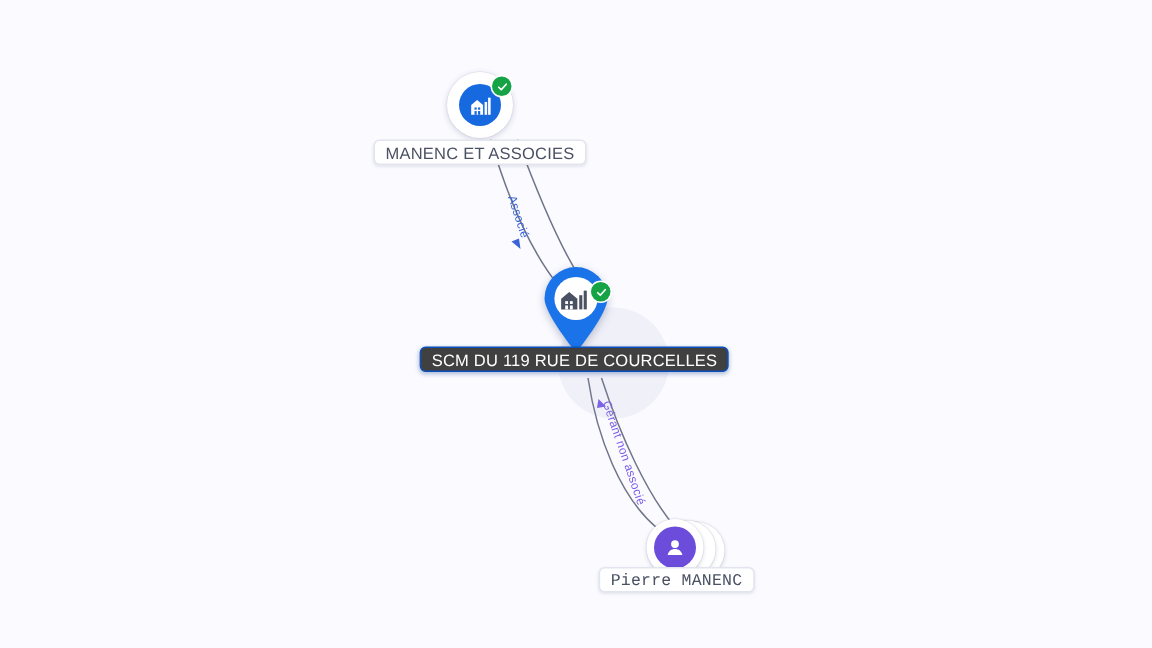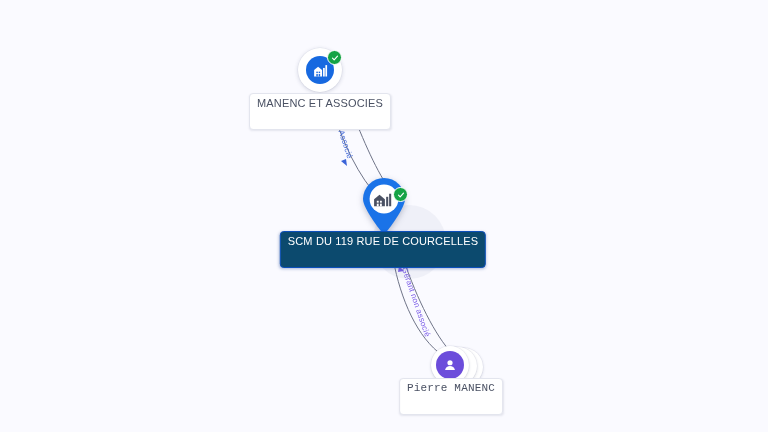--- a/index.html
+++ b/index.html
@@ -128,32 +128,32 @@
     box-sizing: border-box;
   }
 
   
   .node-label {
     position: absolute;
     transform: translateX(-50%);
     white-space: nowrap;
     font-size: 11px;
     letter-spacing: 0.15px;
-    padding: 3px 7px 20px;
+    padding: 3px 7px 0;
     border-radius: 4px;
     box-sizing: border-box;
   }
   .label-plain {
     background: #ffffff;
     color: #4a5163;
     border: 1px solid #e3e5ee;
     box-shadow: 0 1px 2px rgba(40,50,90,0.10);
   }
   .label-selected {
-    background: #0c4a6e;
+    background: #404040;
     color: #ffffff;
     border: 1.5px solid #0b4fba;
     box-shadow: 0 1px 3px rgba(20,60,140,0.35);
     font-weight: 400;
   }
 
   
   .edge-label {
     position: absolute;
     white-space: nowrap;

